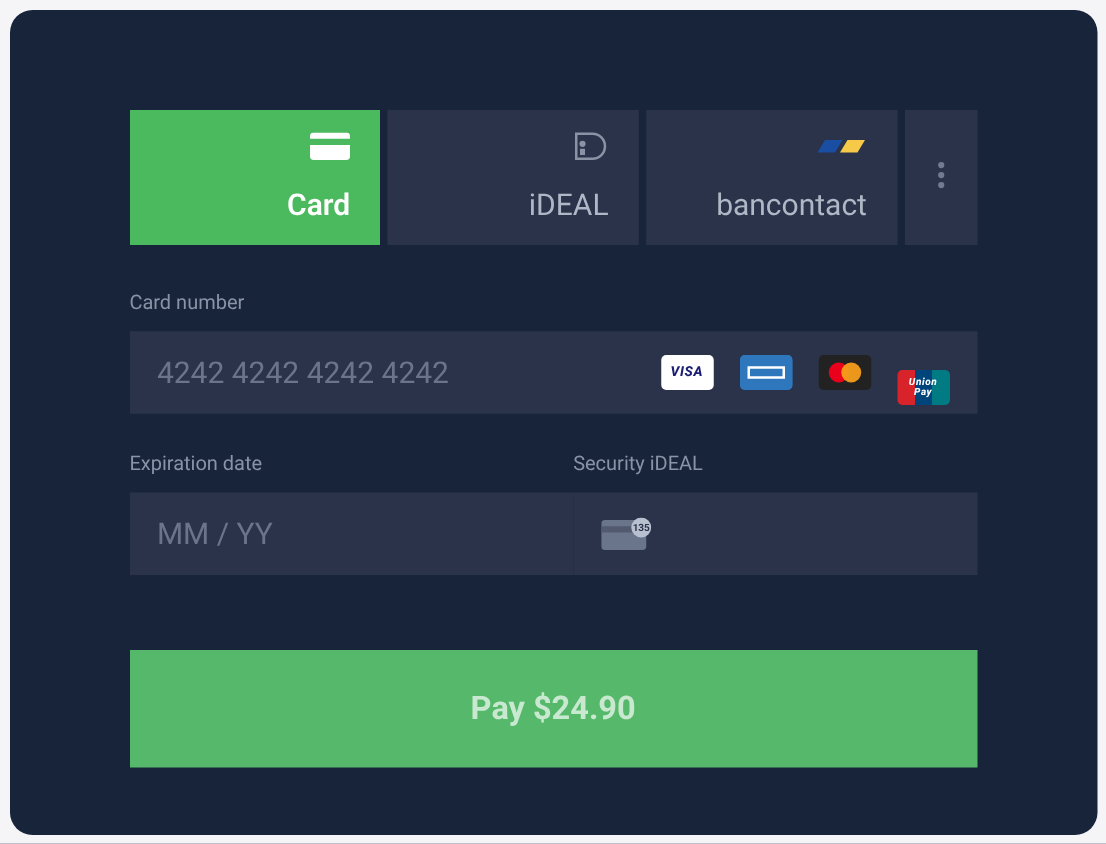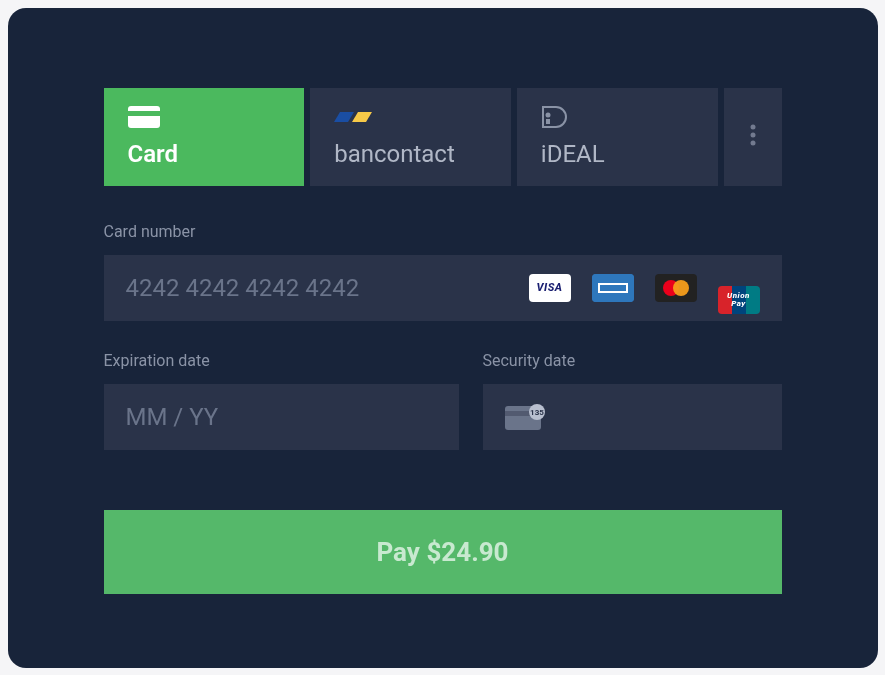--- a/index.html
+++ b/index.html
@@ -29,22 +29,22 @@
       gap: 6px;
       margin-bottom: 36px;
     }
     .pm-tab {
       flex: 1;
       background: #2a3349;
       padding: 16px 24px 18px 24px;
       cursor: pointer;
       display: flex;
       flex-direction: column;
-      align-items: flex-start;
-      gap: 10px;
+      align-items: flex-end;
+      gap: 20px;
       min-width: 0;
     }
     .pm-tab.active {
       background: #4bb95e;
     }
     .pm-tab .icon-slot {
       height: 26px;
       display: flex;
       align-items: center;
     }
@@ -91,21 +91,20 @@
     }
     .input-wrap input::placeholder {
       color: #6a748a;
       font-weight: 400;
     }
     .card-row {
       margin-bottom: 30px;
     }
     .two-col {
       display: flex;
-      gap: 24px;
     }
     .two-col > div {
       flex: 1;
     }
     .card-brands {
       display: flex;
       gap: 21px;
       align-items: center;
     }
     .brand-badge {
@@ -153,21 +152,21 @@
       line-height: 1;
       margin-top: 24px;
     }
     .cvc-icon {
       display: flex;
       align-items: center;
     }
     .pay-button {
       margin-top: 60px;
       width: 100%;
-      height: 84px;
+      height: 94px;
       background: #55b86a;
       border: none;
       color: #c8e9d0;
       font-size: 26px;
       font-weight: 700;
       cursor: pointer;
       font-family: inherit;
     }
   </style>
 </head>
@@ -182,37 +181,37 @@
         <svg width="32" height="22" viewBox="0 0 32 22">
           <rect x="0" y="0" width="32" height="22" rx="3" fill="#fff"></rect>
           <rect x="0" y="5" width="32" height="5" fill="#4bb95e"></rect>
         </svg>
       </span>
       <span class="label">Card</span>
     </div>
 
     <div class="pm-tab">
       <span class="icon-slot">
-        <svg width="40" height="18" viewBox="0 0 40 18">
-          <path d="M0 14 L14 14 L20 4 L6 4 Z" fill="#1a4ea3"></path>
-          <path d="M18 14 L32 14 L38 4 L24 4 Z" fill="#f7c948"></path>
-        </svg>
-      </span>
-      <span class="label">bancontact</span>
-    </div>
-
-    <div class="pm-tab">
-      <span class="icon-slot">
         <svg width="28" height="24" viewBox="0 0 28 24">
           <path d="M2 2 H15 A10 10 0 0 1 15 22 H2 Z" fill="none" stroke="#8a93a6" stroke-width="2"></path>
           <rect x="5" y="14" width="4" height="5" fill="#8a93a6"></rect>
           <circle cx="7" cy="10" r="2.5" fill="#8a93a6"></circle>
         </svg>
       </span>
       <span class="label">iDEAL</span>
+    </div>
+
+    <div class="pm-tab">
+      <span class="icon-slot">
+        <svg width="40" height="18" viewBox="0 0 40 18">
+          <path d="M0 14 L14 14 L20 4 L6 4 Z" fill="#1a4ea3"></path>
+          <path d="M18 14 L32 14 L38 4 L24 4 Z" fill="#f7c948"></path>
+        </svg>
+      </span>
+      <span class="label">bancontact</span>
     </div>
 
     <div class="pm-more">
       <span>
         <svg width="6" height="24" viewBox="0 0 6 24">
           <circle cx="3" cy="4" r="2.5" fill="#737b90"></circle>
           <circle cx="3" cy="12" r="2.5" fill="#737b90"></circle>
           <circle cx="3" cy="20" r="2.5" fill="#737b90"></circle>
         </svg>
       </span>
@@ -239,21 +238,21 @@
   </div>
 
   <div class="two-col">
     <div>
       <label class="field-label">Expiration date</label>
       <div class="input-wrap">
         <input type="text" placeholder="MM / YY" style="">
       </div>
     </div>
     <div>
-      <label class="field-label">Security date</label>
+      <label class="field-label">Security iDEAL</label>
       <div class="input-wrap">
         <span class="cvc-icon">
           <svg width="40" height="26" viewBox="0 0 40 26">
             <rect x="0" y="2" width="36" height="24" rx="3" fill="#6a748a"></rect>
             <rect x="0" y="7" width="36" height="5" fill="#525a70"></rect>
             <circle cx="32" cy="8" r="8" fill="#b8bfcf"></circle>
             <text x="32" y="11" text-anchor="middle" font-size="8" font-weight="700" fill="#2a3349">135</text>
           </svg>
         </span>
       </div>

